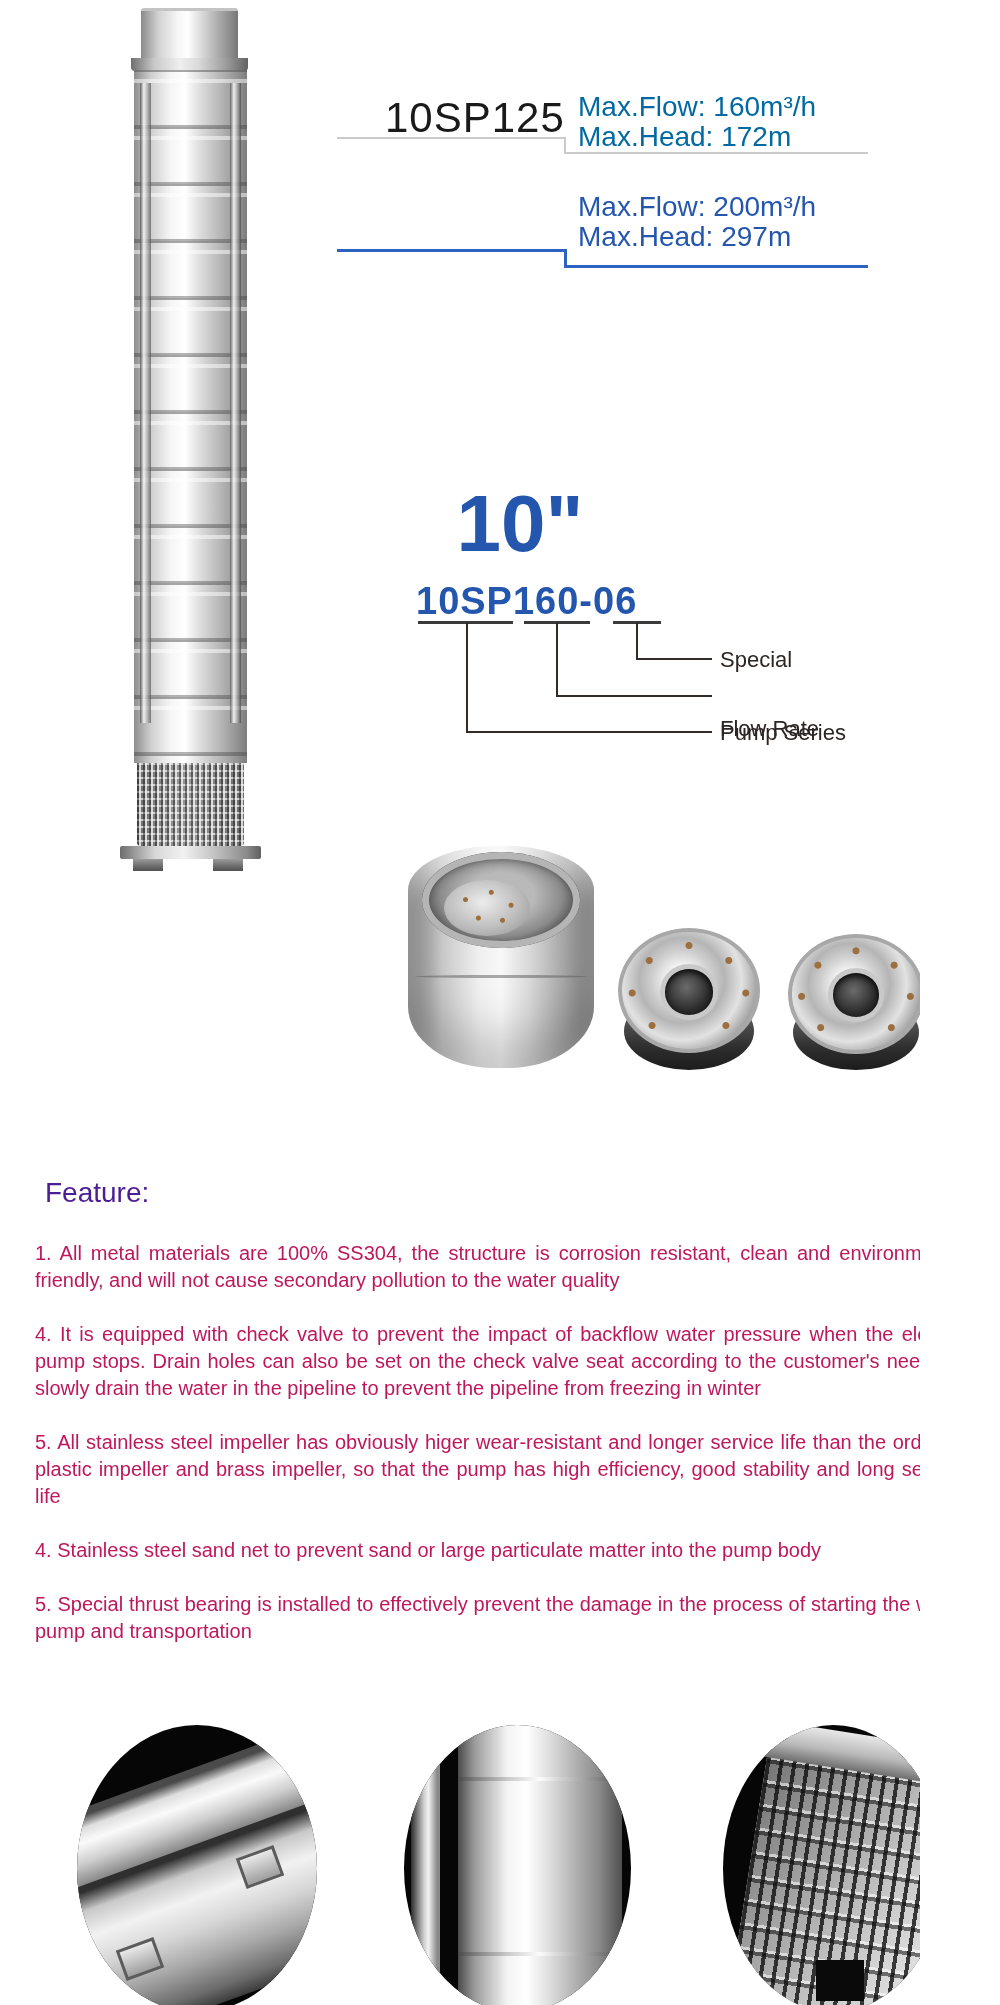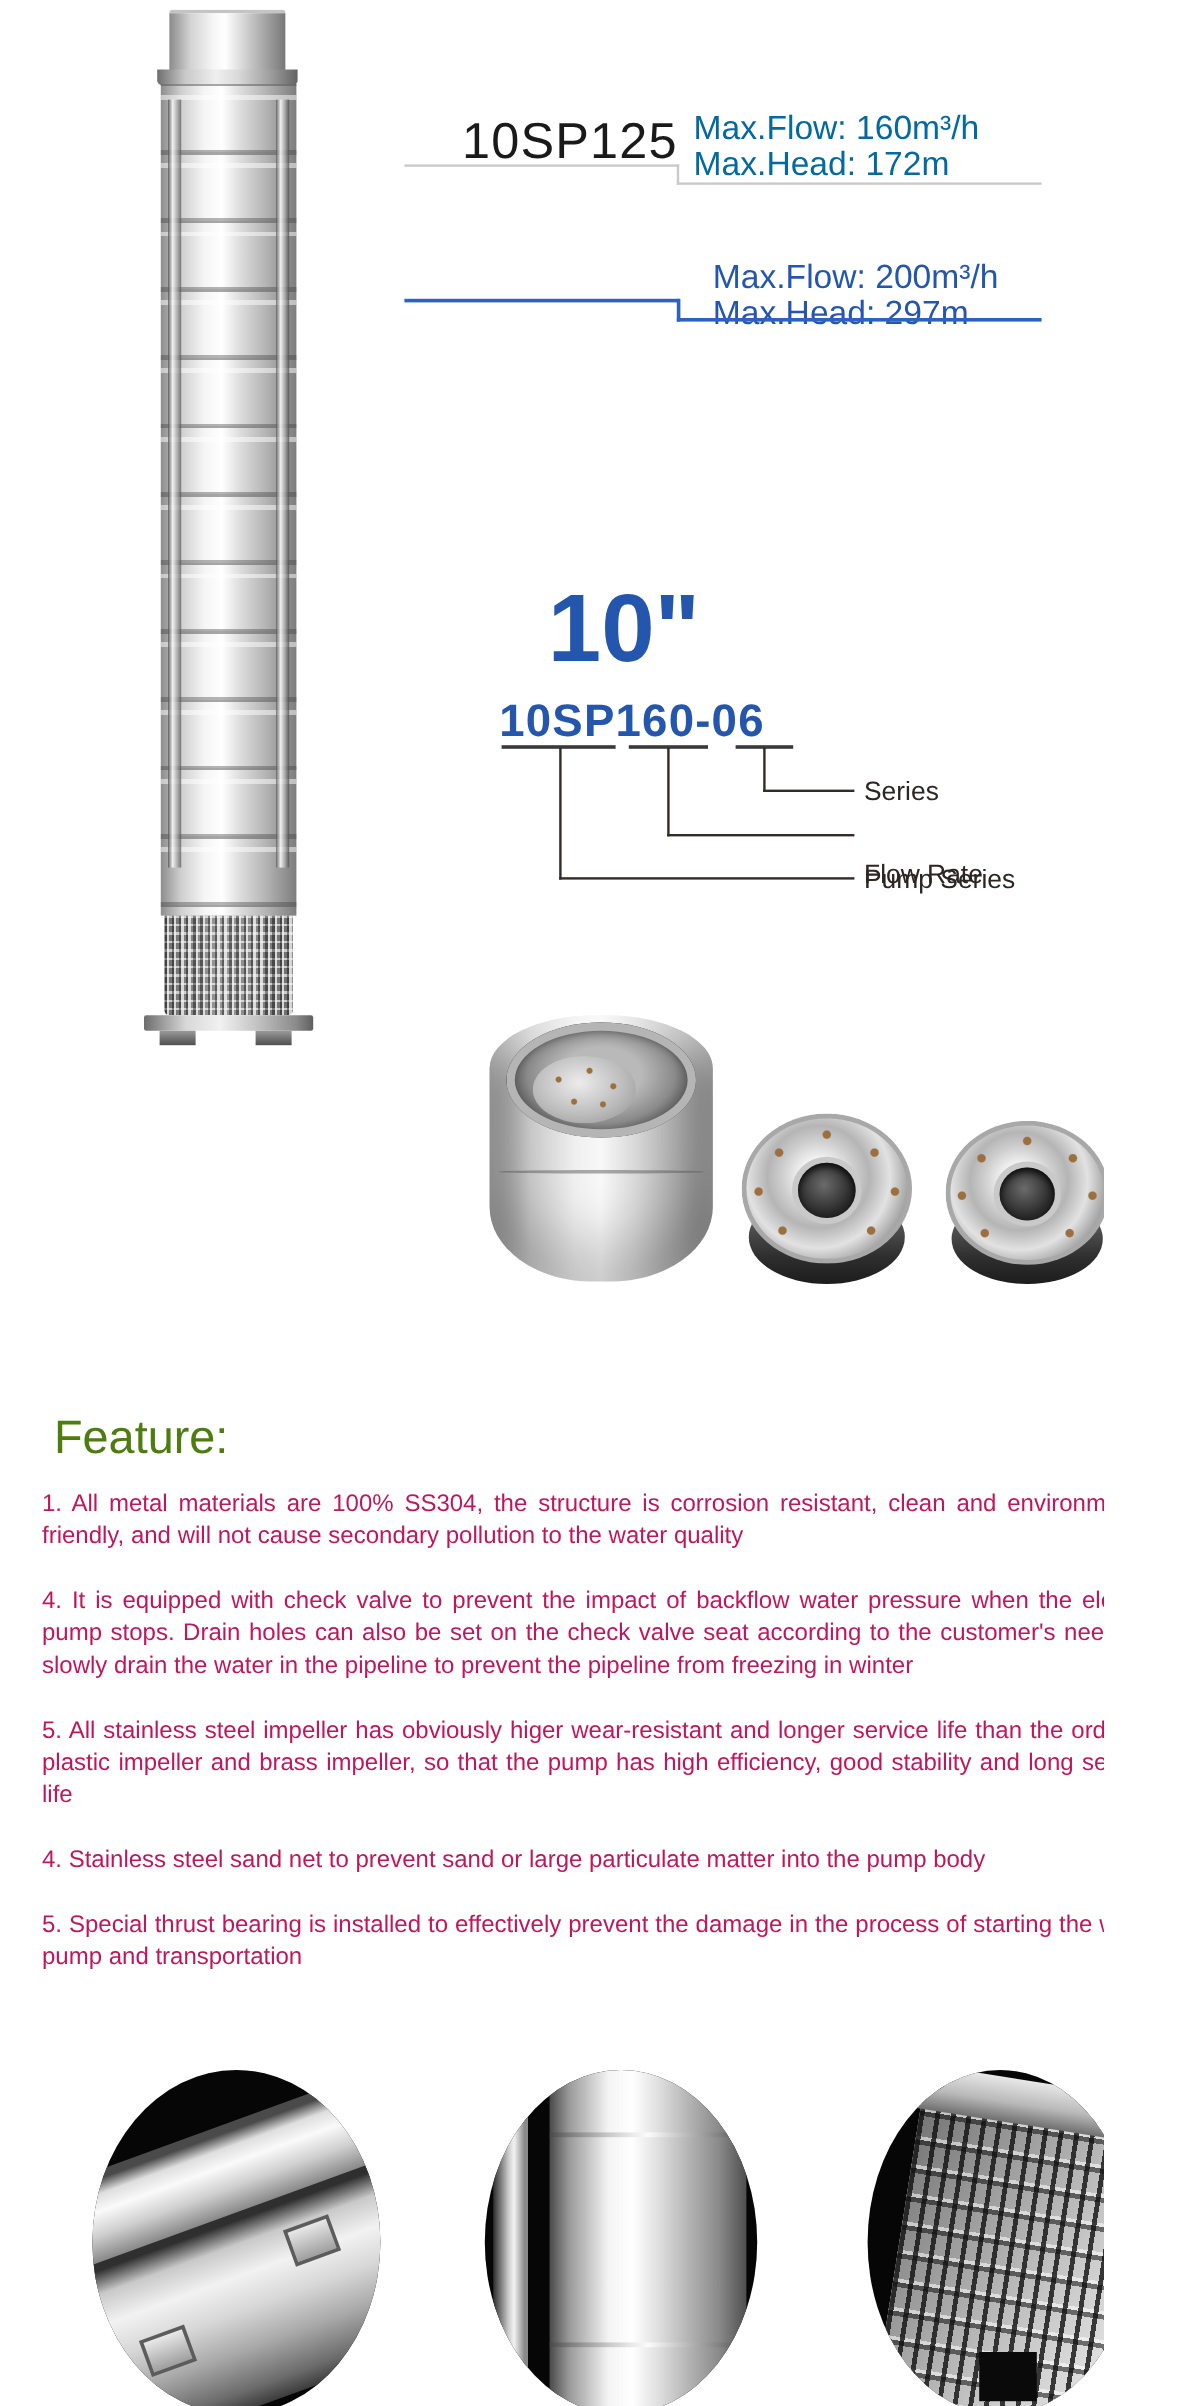--- a/index.html
+++ b/index.html
@@ -81,21 +81,21 @@
       radial-gradient(circle 4px at 24% 78%, #9c6f3f 0 3px, transparent 4px),
       radial-gradient(circle 4px at 10% 52%, #9c6f3f 0 3px, transparent 4px),
       radial-gradient(circle 4px at 22% 26%, #9c6f3f 0 3px, transparent 4px),
       radial-gradient(circle at 45% 42%, #f3f3f3 0 14%, #cfcfcf 28%, #b5b5b5 40%, #e2e2e2 56%, #9f9f9f 72%, #d5d5d5 84%, #7d7d7d 100%);
     box-shadow:inset 0 0 0 4px #a8a8a8;}
   .imp-hole{position:absolute;left:33%;top:29%;width:34%;height:32%;border-radius:50%;
     background:radial-gradient(circle at 45% 40%, #6b6b6b, #2c2c2c 60%, #111);
     box-shadow:0 0 0 5px #c9c9c9, inset 0 3px 6px rgba(0,0,0,.8);}
 
   
-  .feature-heading{position:absolute;left:45px;top:1177px;font-size:39px;color:#4d7c0f;}
+  .feature-heading{position:absolute;left:45px;top:1177px;font-size:28px;color:#4c1d95;}
   .feature-list{position:absolute;left:35px;top:1240px;width:930px;}
   .feature-list p{margin:0 0 27px 0;font-size:20px;line-height:27px;text-align:justify;color:#be185d;}
 
   
   .detail{position:absolute;top:1725px;height:287px;border-radius:50%;background:#060606;overflow:hidden;}
   .d1{left:77px;width:240px;} .d2{left:404px;width:227px;} .d3{left:723px;width:221px;}
   .np-rim{position:absolute;left:-30%;top:14%;width:170%;height:30%;transform:rotate(-20deg);
     background:linear-gradient(180deg,#4a4a4a 0 8%,#dedede 22%,#fafafa 38%,#cfcfcf 60%,#8f8f8f 82%,#5a5a5a);}
   .np-collar{position:absolute;left:-28%;top:40%;width:176%;height:55%;transform:rotate(-20deg);
     background:linear-gradient(180deg,#2f2f2f 0 4%,#c9c9c9 16%,#f2f2f2 32%,#d7d7d7 50%,#a8a8a8 70%,#6b6b6b 90%,#3c3c3c);}
@@ -136,38 +136,38 @@
 
   <div class="spec-model" style="top:94px;">10SP125</div>
   <div class="spec-lines" style="top:92px;">
     <div>Max.Flow: 160m³/h</div>
     <div>Max.Head: 172m</div>
   </div>
   <div class="stepline" style="left:337px;top:137px;width:229px;height:2px;"></div>
   <div class="stepline" style="left:564px;top:137px;width:2px;height:17px;"></div>
   <div class="stepline" style="left:564px;top:152px;width:304px;height:2px;"></div>
 
-  <div class="spec-lines blue" style="top:216px;margin-left:16px;">
+  <div class="spec-lines blue" style="top:192px;">
     <div>Max.Flow: 200m³/h</div>
     <div>Max.Head: 297m</div>
   </div>
   <div class="stepline blue-l" style="left:337px;top:249px;width:229px;height:3px;"></div>
   <div class="stepline blue-l" style="left:564px;top:249px;width:3px;height:19px;"></div>
   <div class="stepline blue-l" style="left:564px;top:265px;width:304px;height:3px;"></div>
 
   <div class="size-label">10"</div>
 
   <div class="model-code">10SP160-06</div>
   <div class="code-underline" style="left:418px;width:95px;"></div>
   <div class="code-underline" style="left:524px;width:66px;"></div>
   <div class="code-underline" style="left:613px;width:48px;"></div>
 
   <div class="conn" style="left:636px;top:623px;width:2px;height:37px;"></div>
   <div class="conn" style="left:636px;top:658px;width:76px;height:2px;"></div>
-  <div class="callout-label" style="top:647px;">Series</div>
+  <div class="callout-label" style="top:647px;">Special</div>
 
   <div class="conn" style="left:556px;top:623px;width:2px;height:74px;"></div>
   <div class="conn" style="left:556px;top:695px;width:156px;height:2px;"></div>
   <div class="callout-label" style="top:716px;">Flow Rate</div>
 
   <div class="conn" style="left:466px;top:623px;width:2px;height:110px;"></div>
   <div class="conn" style="left:466px;top:731px;width:246px;height:2px;"></div>
   <div class="callout-label" style="top:720px;">Pump Series</div>
 
   <div class="bowl">

